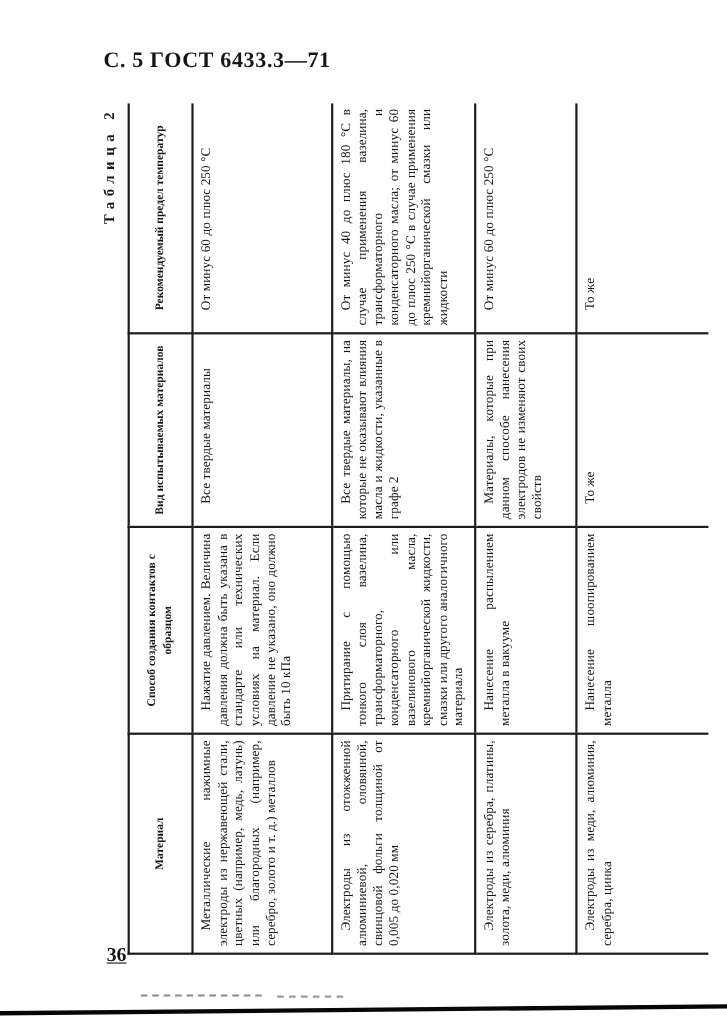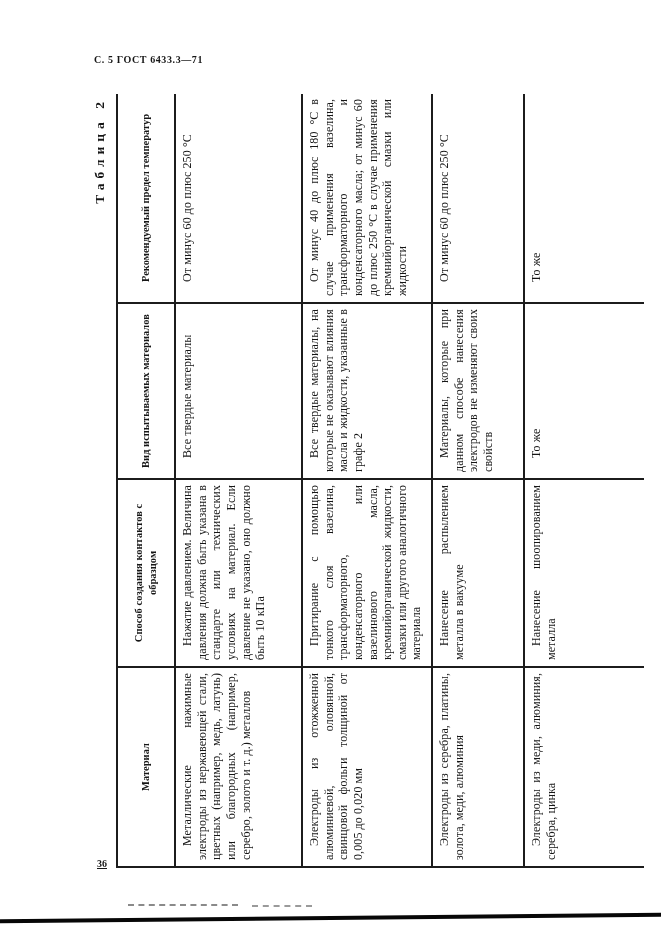--- a/index.html
+++ b/index.html
@@ -12,31 +12,31 @@
   .page {
     position: relative;
     width: 661px;
     height: 935px;
     background: #ffffff;
     overflow: hidden;
   }
   .page-header {
     position: absolute;
     left: 94px;
-    top: 54px;
-    font-size: 10px;
+    top: 44px;
+    font-size: 20px;
     font-weight: bold;
     letter-spacing: 0.6px;
     white-space: nowrap;
   }
   .page-number {
     position: absolute;
     left: 97px;
     top: 858px;
-    font-size: 10px;
+    font-size: 18px;
     font-weight: bold;
     text-decoration: underline;
   }
   
   .rotator {
     position: absolute;
     left: 92px;
     top: 95px;
     width: 773px;
     height: 553px;

